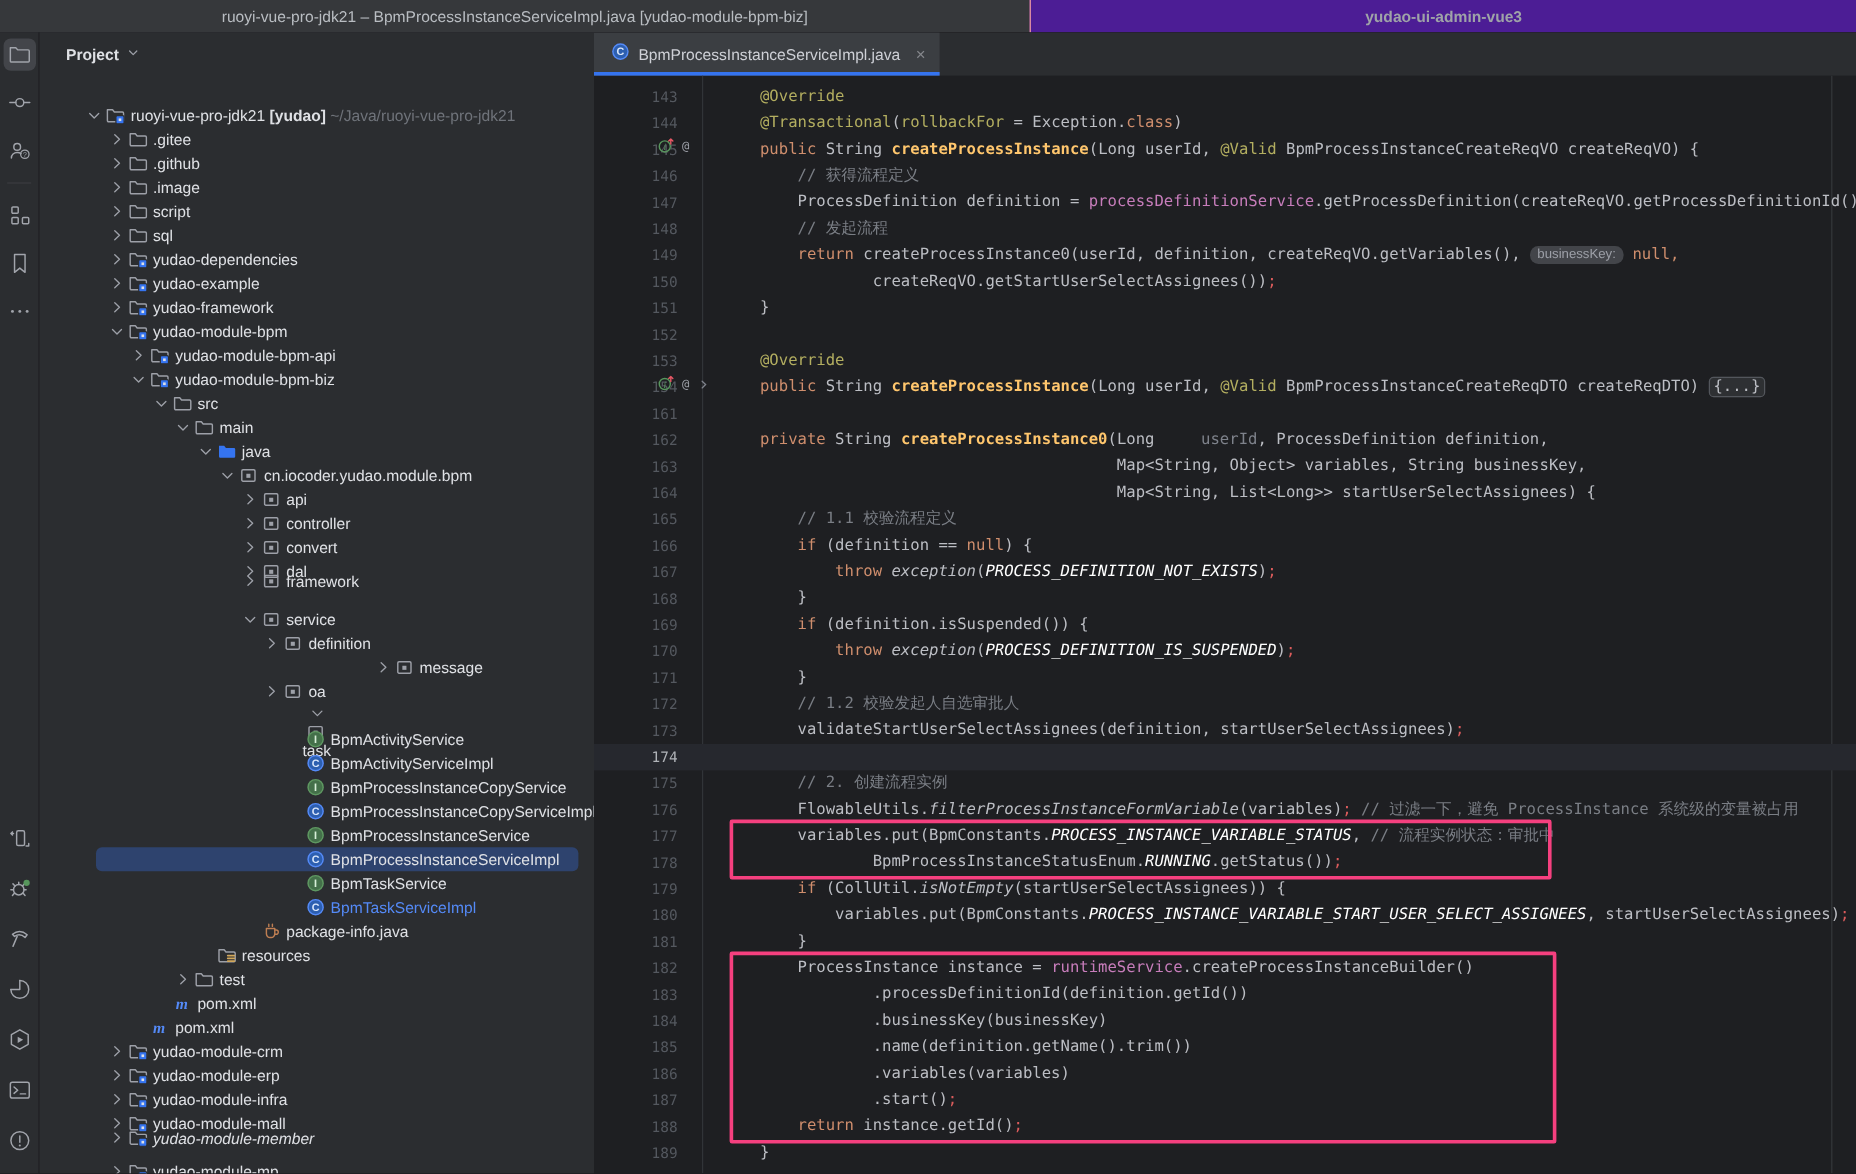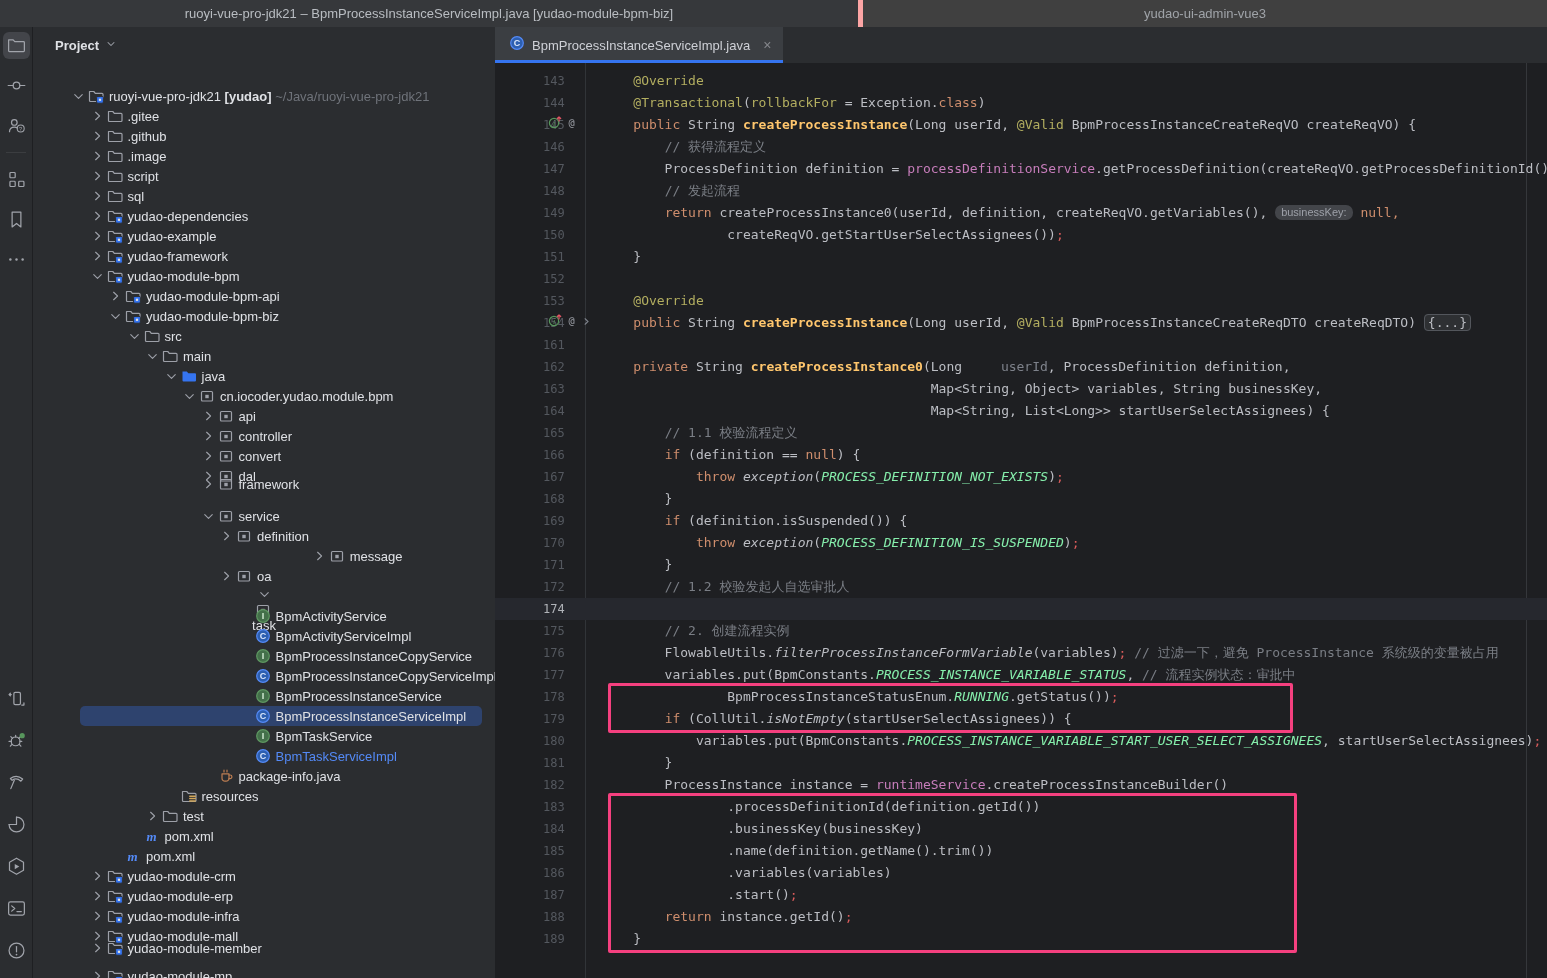--- a/index.html
+++ b/index.html
@@ -1,22 +1,22 @@
 <!DOCTYPE html>
 <html><head>
 <meta charset="utf-8">
 <style>
   * { margin:0; padding:0; box-sizing:border-box; }
   html,body { width:1547px; height:978px; overflow:hidden; background:#1E1F22;
     font-family:"Liberation Sans", sans-serif; -webkit-font-smoothing:antialiased; }
   .titlebar { display:flex; height:27px; width:100%; }
   .titlebar-left { width:858px; background:#36383B; color:#B9BDC2; font-size:13px;
     display:flex; align-items:center; justify-content:center; }
-  .titlebar-right { flex:1; background:#404040; color:#9FA3A8; font-size:13px;
-    display:flex; align-items:center; justify-content:center; border-left:5px solid #fca5a5; }
+  .titlebar-right { flex:1; background:#4c1d95; color:#9FA3A8; font-size:13px;
+    display:flex; align-items:center; justify-content:center; border-left:1px solid #fca5a5;font-weight:bold; }
   .main { display:flex; height:951px; }
 
   
   .activity-bar { width:33px; background:#2B2D30; border-right:1px solid #1E1F22;
     display:flex; flex-direction:column; align-items:center; padding-top:5px; }
   .ab-top { display:flex; flex-direction:column; align-items:center; gap:13px; }
   .ab-bottom { margin-top:auto; display:flex; flex-direction:column; align-items:center; gap:15px; padding-bottom:14px; }
   .abtn { width:27px; height:27px; border-radius:6px; display:flex; align-items:center; justify-content:center; cursor:pointer; }
   .abtn.active { background:#43454A; }
   .abtn svg { display:block; }
@@ -59,21 +59,21 @@
   .crow.caret .lnum { color:#B0B3B8; }
   .gics { width:54px; flex:none; display:flex; align-items:center; gap:3px; padding-left:5px; }
   .ctext { padding-left:5px; white-space:pre; color:#BCBEC4; }
 
   .t-d { color:#BCBEC4; }
   .t-k { color:#CF8E6D; }
   .t-a { color:#B3AE60; }
   .t-c { color:#7A7E85; }
   .t-m { color:#FFC66D; font-weight:bold; }
   .t-s { color:#BCBEC4; font-style:italic; }
-  .t-C { color:#86efac; font-style:italic;text-align:center; }
+  .t-C { color:#ffffff; font-style:italic;text-align:center; }
   .t-f { color:#C77DBB; }
   .t-g { color:#7E828B;margin-left:31px; }
   .t-semi { color:#DB5C5C; }
   .inlay { display:inline-block; font-family:"Liberation Sans",sans-serif; font-size:11px; line-height:15px;
     background:#43454A; color:#9DA0A8; border-radius:7px; padding:0 6px; vertical-align:1px; }
   .fold { border:1px solid #53565C; border-radius:4px; background:#2E3033; padding:0 3px; color:#BCBEC4; }
 
   .hl-box { position:absolute; border:3px solid #F5407F; border-radius:2px; z-index:6; pointer-events:none; }
 </style>
 </head>
@@ -777,21 +777,21 @@
           </span>
           <span class="ticon">
             <svg width="16" height="16" viewBox="0 0 16 16" fill="none" stroke="#9DA0A8" stroke-width="1.2" stroke-linecap="round" stroke-linejoin="round">
               <path d="M1.5 3.5h4.3l1.5 1.8h6.7a1 1 0 0 1 1 1v6.2a1 1 0 0 1-1 1H2.5a1 1 0 0 1-1-1z"></path>
               <rect x="8.6" y="8.4" width="6.8" height="6.8" rx="1.2" fill="#3574F0" stroke="#2B2D30" stroke-width="1"></rect>
               <rect x="10.9" y="10.7" width="2.2" height="2.2" fill="#DFE1E5" stroke="none"></rect>
             </svg>
           </span>
           <span class="tlabel"><span>yudao-module-mall</span></span>
         </div>
-        <div class="trow" style="top: 852px;">
+        <div class="trow" style="top: 852px; font-style: italic;">
           <span style="width: 56.5px; flex: 0 0 auto;"></span>
           <span class="tchev">
             <svg width="16" height="16" viewBox="0 0 16 16" fill="none" stroke="#9DA0A8" stroke-width="1.2" stroke-linecap="round" stroke-linejoin="round">
               <path d="M6 4l4.2 4L6 12"></path>
             </svg>
           </span>
           <span class="ticon">
             <svg width="16" height="16" viewBox="0 0 16 16" fill="none" stroke="#9DA0A8" stroke-width="1.2" stroke-linecap="round" stroke-linejoin="round">
               <path d="M1.5 3.5h4.3l1.5 1.8h6.7a1 1 0 0 1 1 1v6.2a1 1 0 0 1-1 1H2.5a1 1 0 0 1-1-1z"></path>
               <rect x="8.6" y="8.4" width="6.8" height="6.8" rx="1.2" fill="#3574F0" stroke="#2B2D30" stroke-width="1"></rect>
@@ -969,20 +969,25 @@
           <div class="crow">
             <span class="lnum">171</span>
             <span class="gics"></span>
             <span class="ctext"><span class="t-d">        }</span></span>
           </div>
           <div class="crow">
             <span class="lnum">172</span>
             <span class="gics"></span>
             <span class="ctext"><span class="t-d">        </span><span class="t-c">// 1.2 校验发起人自选审批人</span></span>
           </div>
+          <div class="crow">
+            <span class="lnum">173</span>
+            <span class="gics"></span>
+            <span class="ctext"><span class="t-d">        validateStartUserSelectAssignees(definition, startUserSelectAssignees)</span><span class="t-semi">;</span></span>
+          </div>
           <div class="crow caret">
             <span class="lnum">174</span>
             <span class="gics"></span>
             <span class="ctext"></span>
           </div>
           <div class="crow">
             <span class="lnum">175</span>
             <span class="gics"></span>
             <span class="ctext"><span class="t-d">        </span><span class="t-c">// 2. 创建流程实例</span></span>
           </div>

